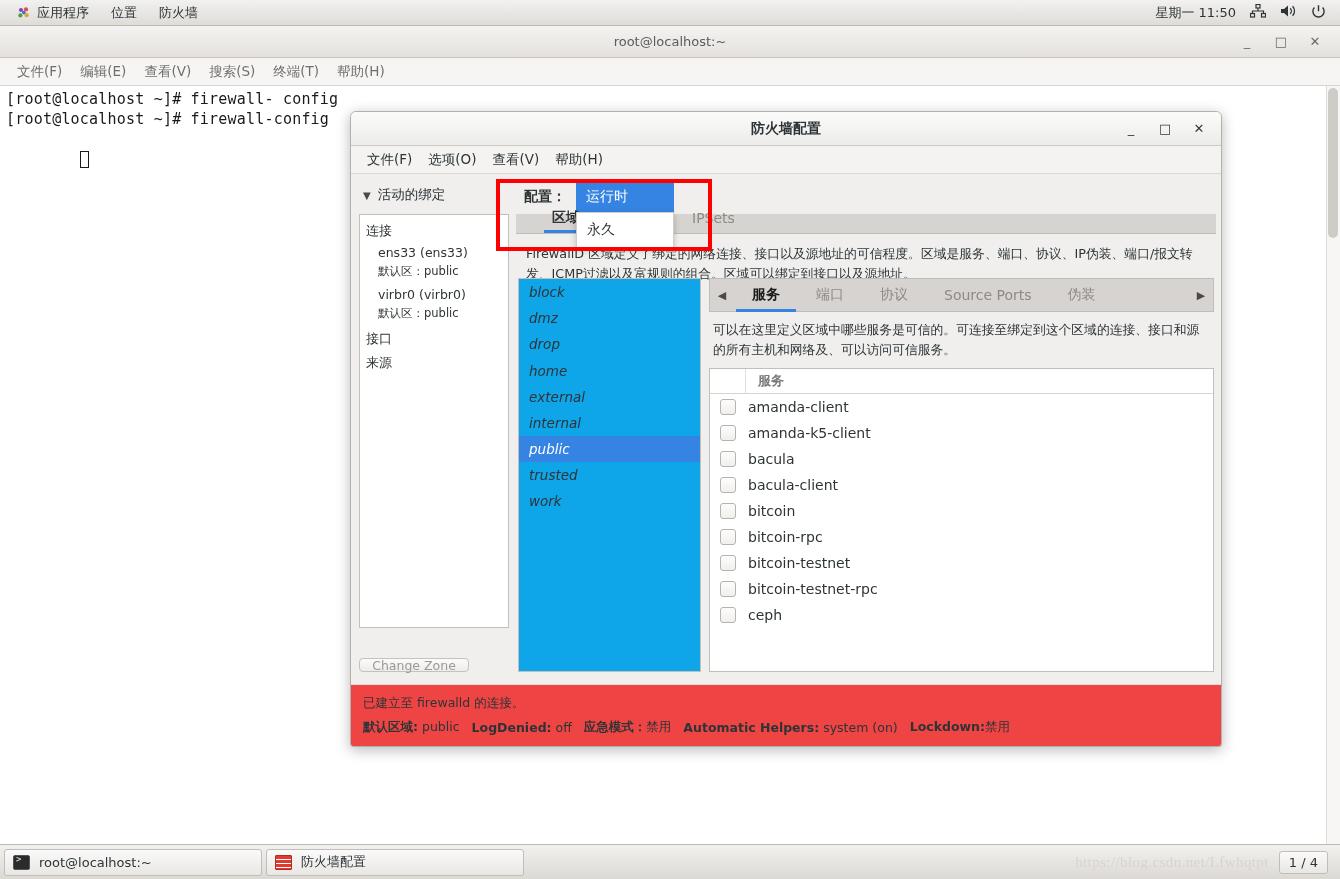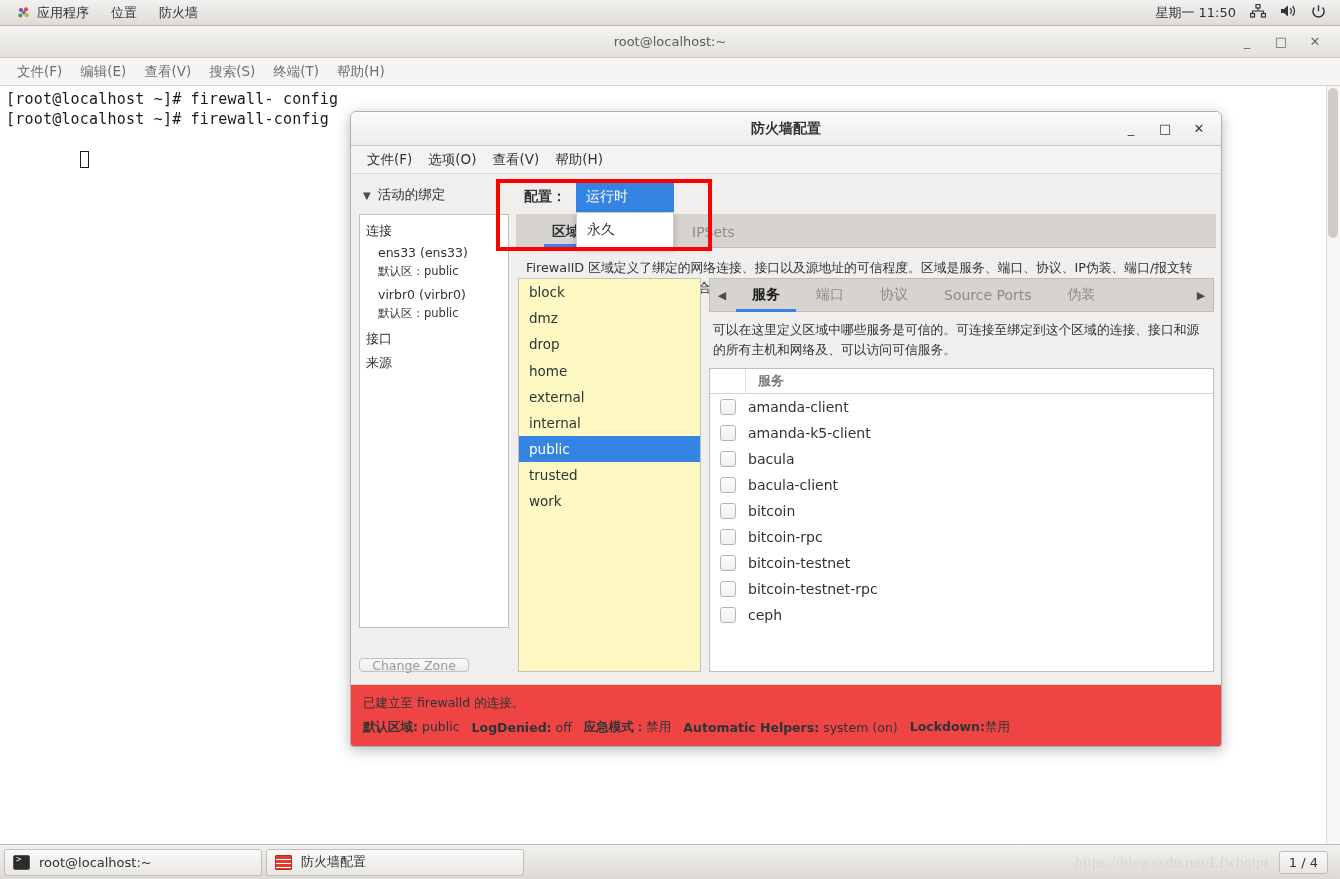--- a/index.html
+++ b/index.html
@@ -145,43 +145,43 @@
     position:absolute; left:0; top:30px; width:98px;
     background:#ffffff; border:1px solid #d0ccc7;
     box-shadow:0 2px 6px rgba(0,0,0,0.22); z-index:25;
   }
   .combo-opt {
     height:34px; display:flex; align-items:center; padding-left:10px;
     font-size:14px; color:#2e3436; cursor:default;
   }
 
   .tabs-outer {
-    height:34px; background:#d6d3d0; border-bottom:1px solid #c0bcb7;
+    height:20px; background:#d6d3d0; border-bottom:1px solid #c0bcb7;
     display:flex; align-items:flex-end; padding-left:20px; gap:0px;
   }
   .tab-o {
     height:30px; padding:0 16px; display:flex; align-items:center;
     font-size:14px; color:#8e8a86; cursor:default; position:relative;
   }
   .tab-o.active { color:#2e3436; font-weight:bold; }
   .tab-o.active::after {
     content:''; position:absolute; left:8px; right:8px; bottom:0; height:3px; background:#3584e4;
   }
 
   .desc-text {
     padding:10px 12px 8px 10px; font-size:12.8px; color:#2e3436; line-height:1.55;
   }
 
   .panes {
     position:absolute; left:0; right:0; top:98px; bottom:0;
     display:flex; gap:8px; padding:0 2px 0 2px;
   }
   .zone-list {
-    width:183px; background:#fef9c3; border:1px solid #c3bfba;
-    overflow:hidden; font-size:13.5px;
+    width:183px; background:#0ea5e9; border:1px solid #c3bfba;
+    overflow:hidden; font-size:13.5px;font-style:italic;
   }
   .zone-item {
     padding:6px 10px; color:#2e3436; cursor:default; line-height:1.05;
   }
   .zone-item.selected { background:#3584e4; color:#ffffff; }
 
   .svc-pane {
     flex:1; display:flex; flex-direction:column;
     background:#f0efee;
   }

